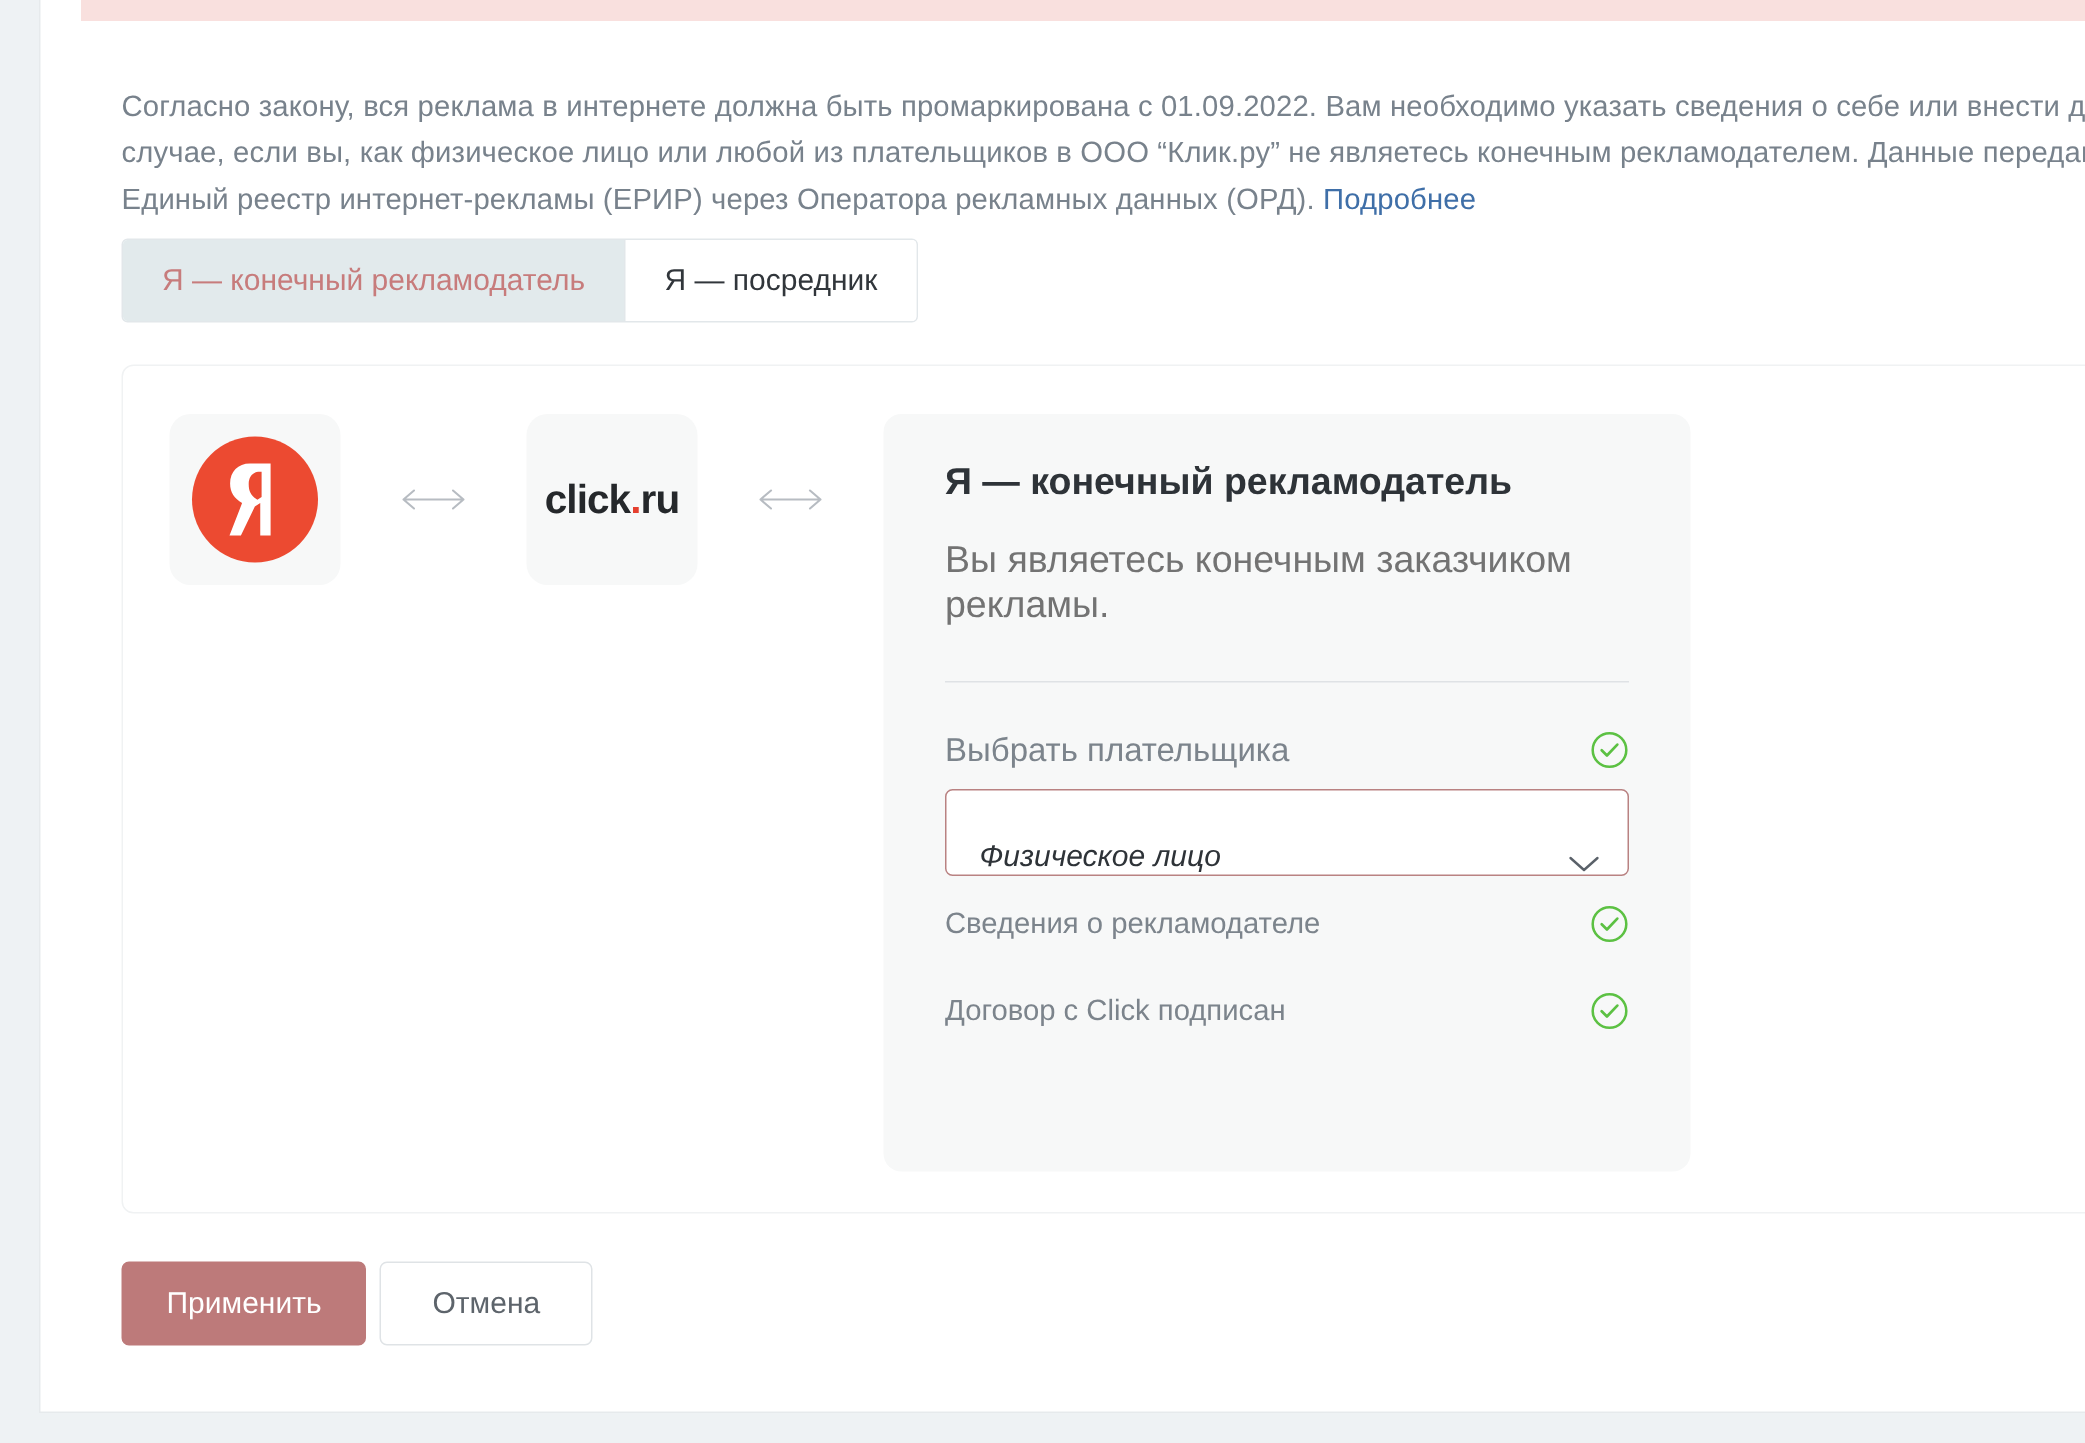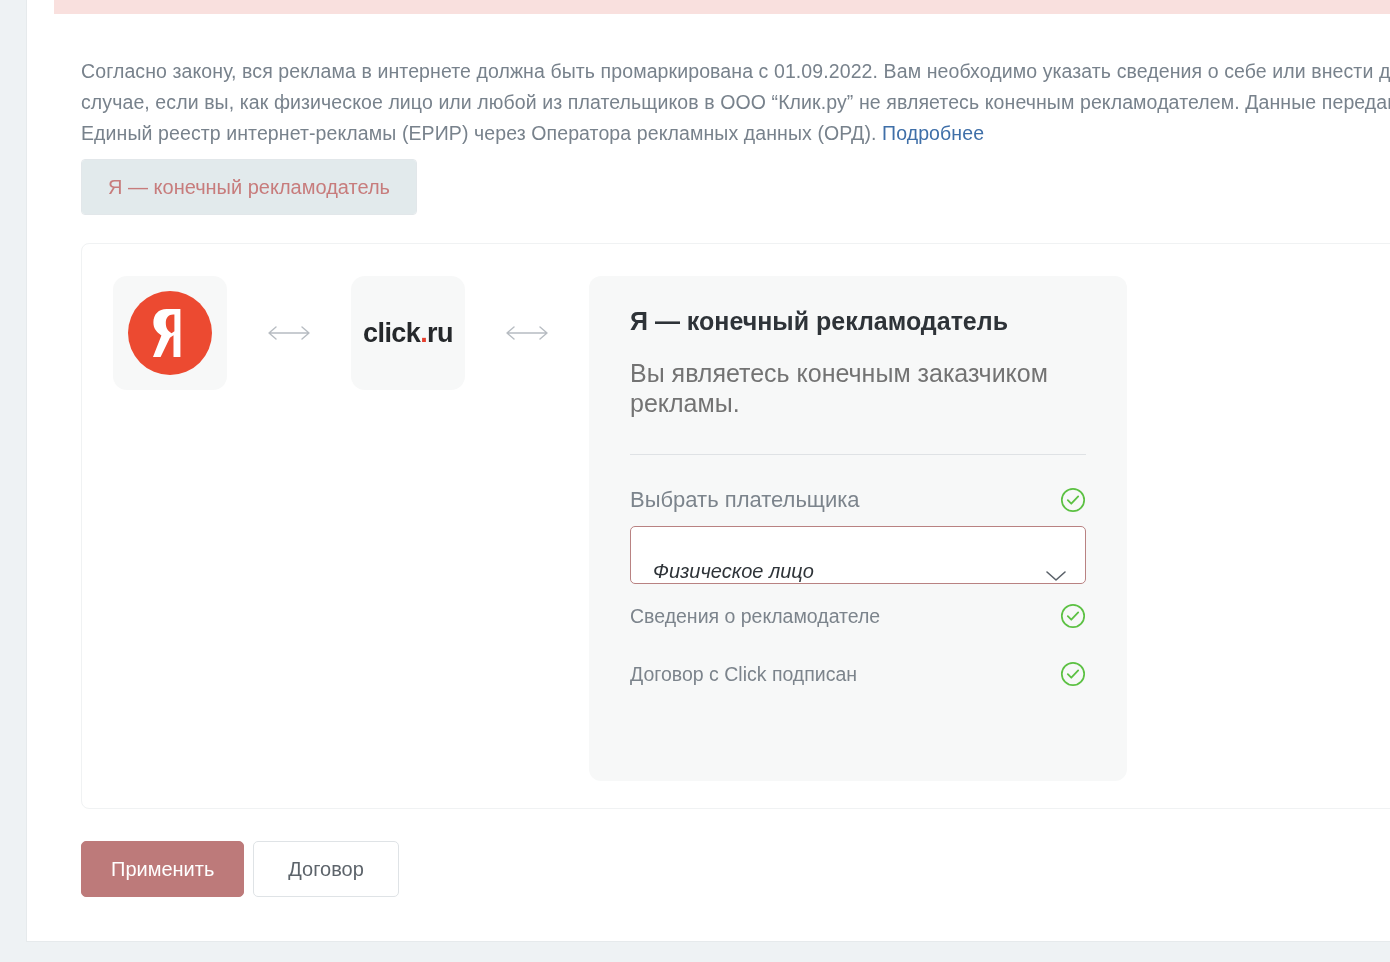--- a/index.html
+++ b/index.html
@@ -281,20 +281,21 @@
 <div id="page">
 
   <div id="sheet">
 
     <div id="alert-strip"></div>
 
     <p id="intro"><span>Согласно закону, вся реклама в интернете должна быть промаркирована с 01.09.2022. Вам необходимо указать сведения о себе или внести данные в случае, если вы, как физическое лицо или любой из плательщиков в ООО “Клик.ру” не являетесь конечным рекламодателем. Данные передаются в Единый реестр интернет-рекламы (ЕРИР) через Оператора рекламных данных (ОРД). </span><span class="link">Подробнее</span></p>
 
     <div id="tabs">
       <div class="tab active">Я — конечный рекламодатель</div>
+      <div class="tab">Я — посредник</div>
     </div>
 
     <div id="panel">
 
       <div id="flowrow">
 
         <div class="logo-tile">
           <div class="yandex-mark">
             <svg width="50" height="56" viewBox="0 0 50 56" aria-hidden="true">
               <path fill="#ffffff" d="M30.5 4h-8.9C13.7 4 8.4 9.4 8.4 17.3c0 6.1 2.9 9.8 8 13.1L8 52h7.6l9.3-19.3 3.6-2.4V52h6.9V4h-4.9zm-1.1 22.3l-2.8 1.9c-4-2.5-5.8-5.2-5.8-10.5 0-4.9 2.8-8.2 7.3-8.2h1.3v16.8z"></path>
@@ -354,17 +355,17 @@
               <path d="M7.8 13.2 L11.3 16.7 L18.2 9.4" fill="none" stroke="#5cc143" stroke-width="1.8" stroke-linecap="round" stroke-linejoin="round"></path>
             </svg>
           </div>
         </div>
 
       </div>
     </div>
 
     <div id="actions">
       <div class="btn btn-primary">Применить</div>
-      <div class="btn btn-secondary">Договор</div>
+      <div class="btn btn-secondary">Отмена</div>
     </div>
 
   </div>
 </div>
 
 </body></html>

